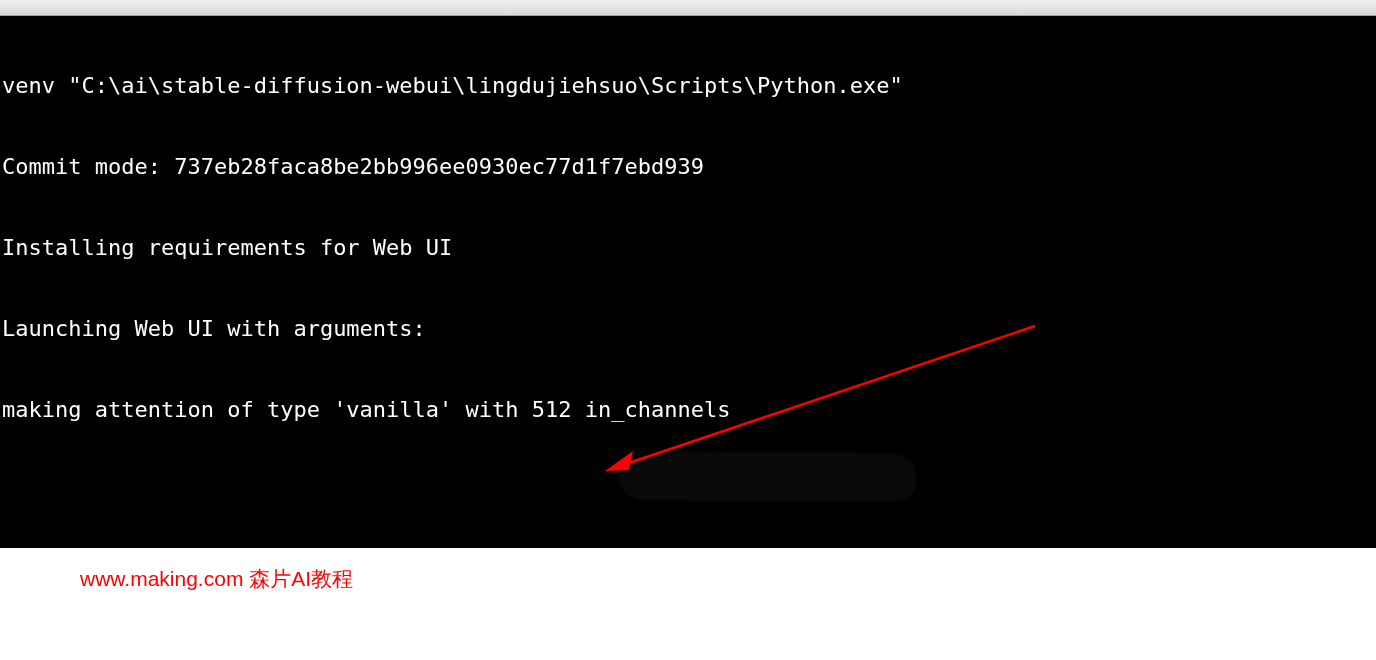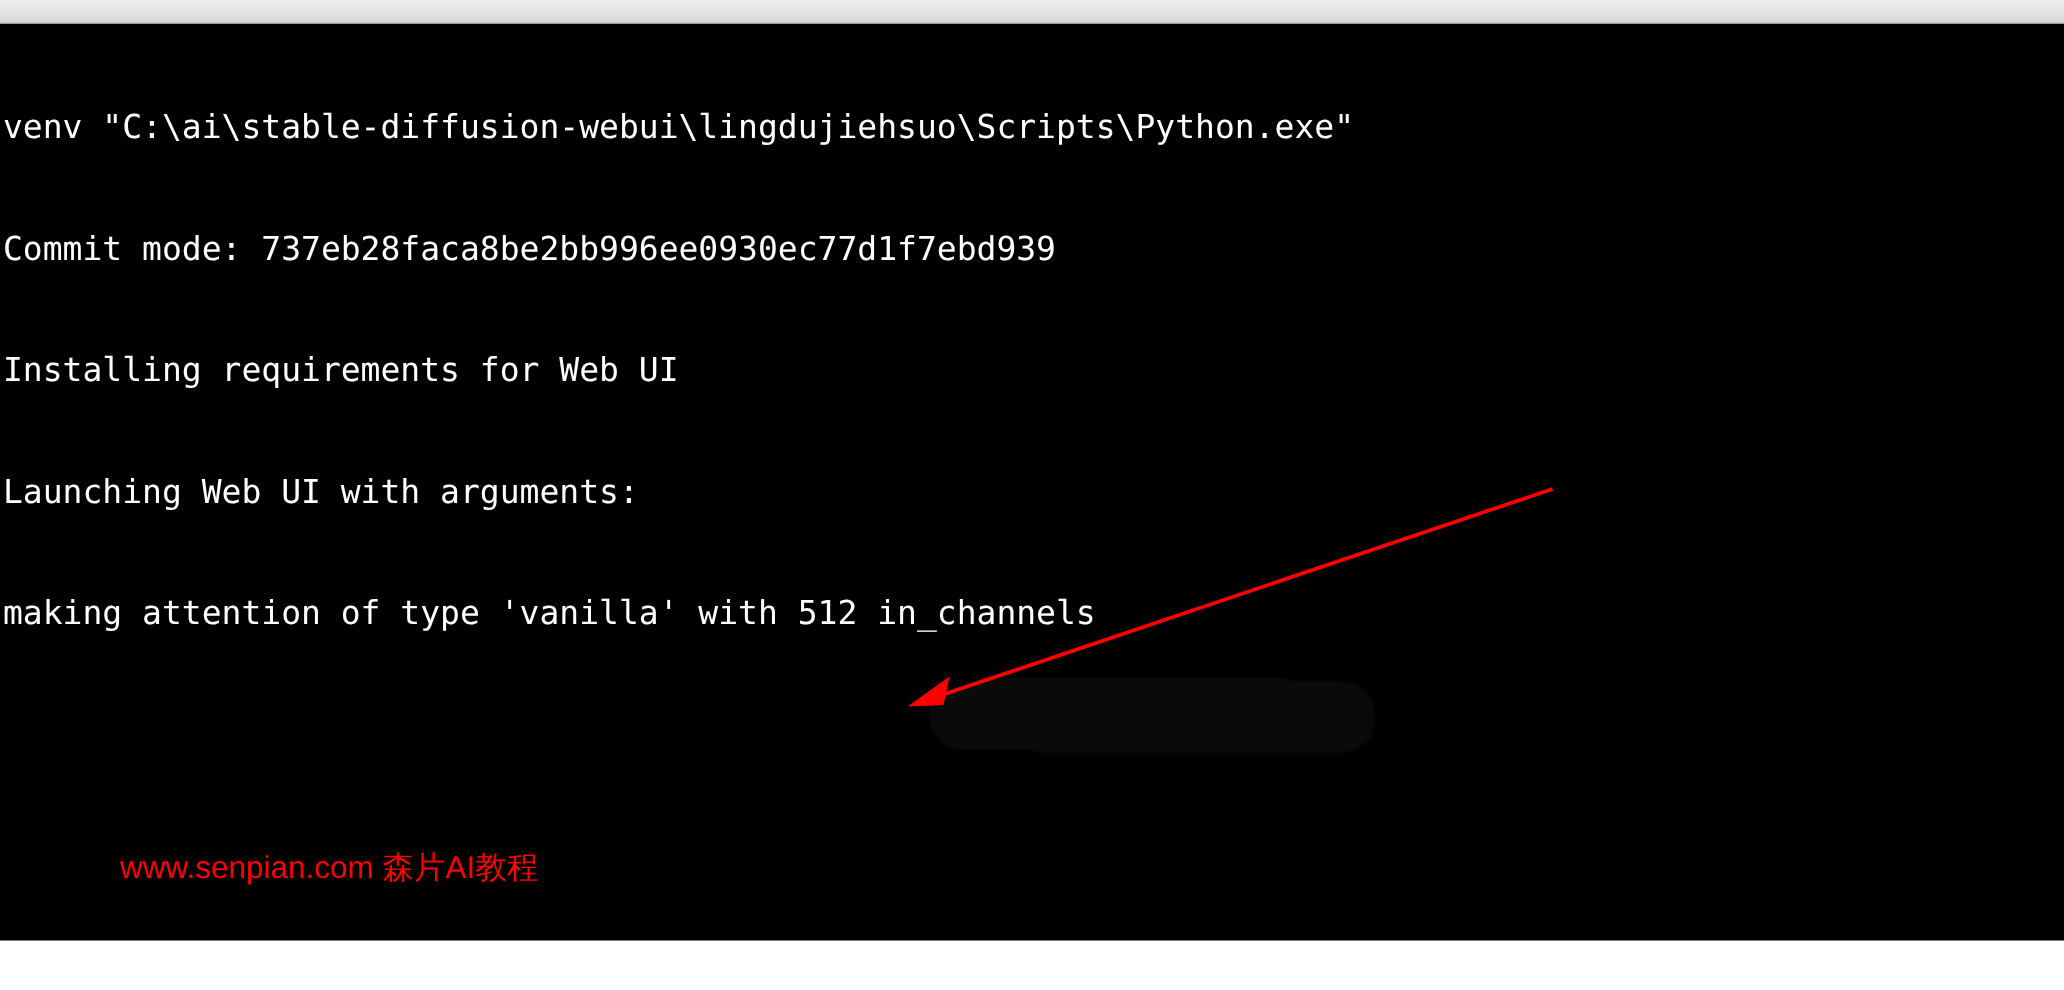--- a/index.html
+++ b/index.html
@@ -7,21 +7,21 @@
     body { background: #fff; font-family: "SimSun", "NSimSun", "Consolas", monospace; }
     .title-bar {
       height: 16px;
       background: linear-gradient(to bottom, #f0f0f0, #d8d8d8);
       border-bottom: 1px solid #a0a0a0;
     }
     .terminal {
       background: #000;
       color: #fff;
       width: 1376px;
-      height: 611px;
+      height: 532px;
       padding: 2px 0 0 2px;
       font-size: 22px;
       line-height: 27px;
       white-space: pre;
       letter-spacing: 0px;
       font-family: "SimSun", "NSimSun", "Consolas", monospace;
       position: relative;
     }
     .line { display: block; }
     .arrow-svg {
@@ -77,14 +77,14 @@
   
   
 
   <div class="scribble"></div>
 
   <svg class="arrow-svg" viewBox="0 0 450 170">
     <line x1="440" y1="10" x2="25" y2="150" stroke="#ff0000" stroke-width="2.5"></line>
     <polygon points="10,155 38,135 34,154" fill="#ff0000"></polygon>
   </svg>
 
-  <div class="watermark">www.senpian.com 森片AI教程</div>
+  <div class="watermark">www.making.com 森片AI教程</div>
 </div>
 
 </body></html>

